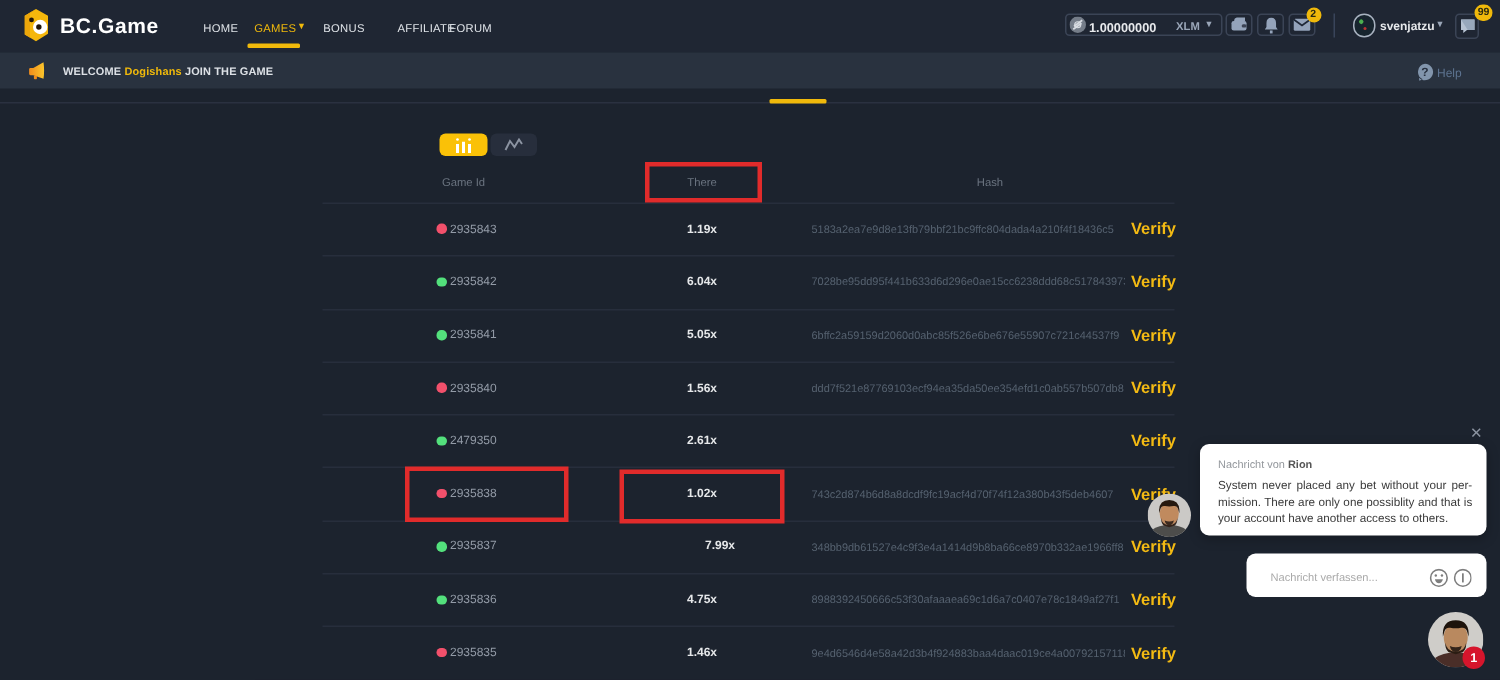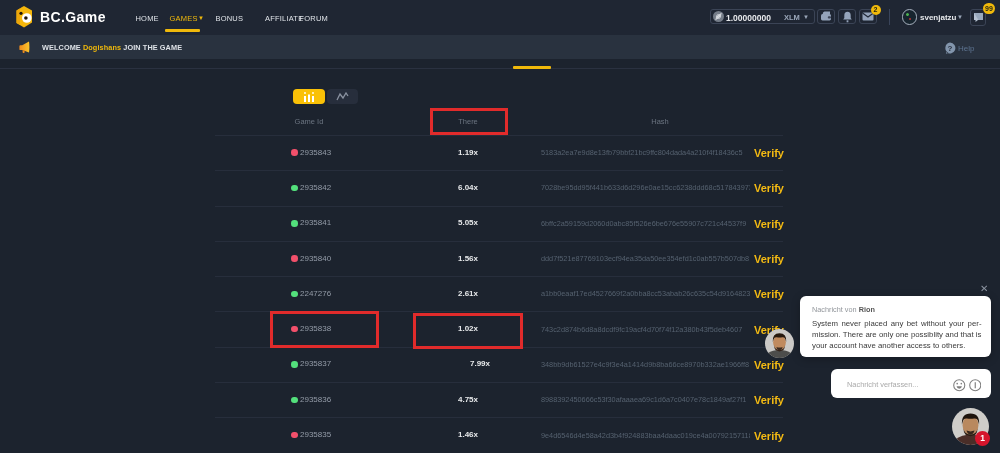--- a/index.html
+++ b/index.html
@@ -144,23 +144,22 @@
   <div class="abs hash" style="left:541px;top:218.7px;width:209px;overflow:hidden;white-space:nowrap;">6bffc2a59159d2060d0abc85f526e6be676e55907c721c44537f9</div>
   <div class="abs verify" style="left:754px;top:217.7px;">Verify</div>
   <div class="abs sep" style="top:240.8px;"></div>
   <div class="abs dot" style="left:291px;top:255.3px;background:#f2506b;"></div>
   <div class="abs rowid" style="left:300px;top:253.5px;">2935840</div>
   <div class="abs res" style="left:428px;top:253.5px;width:80px;text-align:center;">1.56x</div>
   <div class="abs hash" style="left:541px;top:254.0px;width:209px;overflow:hidden;white-space:nowrap;">ddd7f521e87769103ecf94ea35da50ee354efd1c0ab557b507db8</div>
   <div class="abs verify" style="left:754px;top:253.0px;">Verify</div>
   <div class="abs sep" style="top:276.1px;"></div>
   <div class="abs dot" style="left:291px;top:290.6px;background:#53e07c;"></div>
-  <div class="abs rowid" style="left:300px;top:288.8px;">2247276</div>
+  <div class="abs rowid" style="left:300px;top:288.8px;">2479350</div>
   <div class="abs res" style="left:428px;top:288.8px;width:80px;text-align:center;">2.61x</div>
-  <div class="abs hash" style="left:541px;top:289.3px;width:209px;overflow:hidden;white-space:nowrap;">a1bb0eaaf17ed4527669f2a0bba8cc53abab26c635c54d9164823</div>
   <div class="abs verify" style="left:754px;top:288.3px;">Verify</div>
   <div class="abs sep" style="top:311.4px;"></div>
   <div class="abs dot" style="left:291px;top:325.9px;background:#f2506b;"></div>
   <div class="abs rowid" style="left:300px;top:324.1px;">2935838</div>
   <div class="abs res" style="left:428px;top:324.1px;width:80px;text-align:center;">1.02x</div>
   <div class="abs hash" style="left:541px;top:324.6px;width:209px;overflow:hidden;white-space:nowrap;">743c2d874b6d8a8dcdf9fc19acf4d70f74f12a380b43f5deb4607</div>
   <div class="abs verify" style="left:754px;top:323.6px;">Verify</div>
   <div class="abs sep" style="top:346.8px;"></div>
   <div class="abs dot" style="left:291px;top:361.2px;background:#53e07c;"></div>
   <div class="abs rowid" style="left:300px;top:359.4px;">2935837</div>

